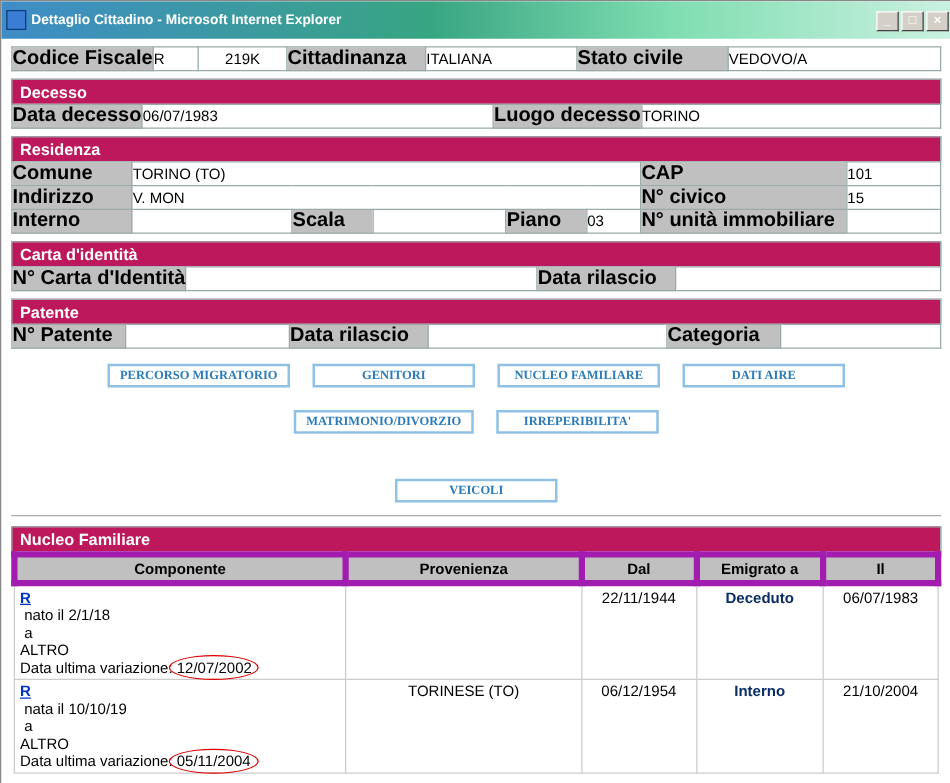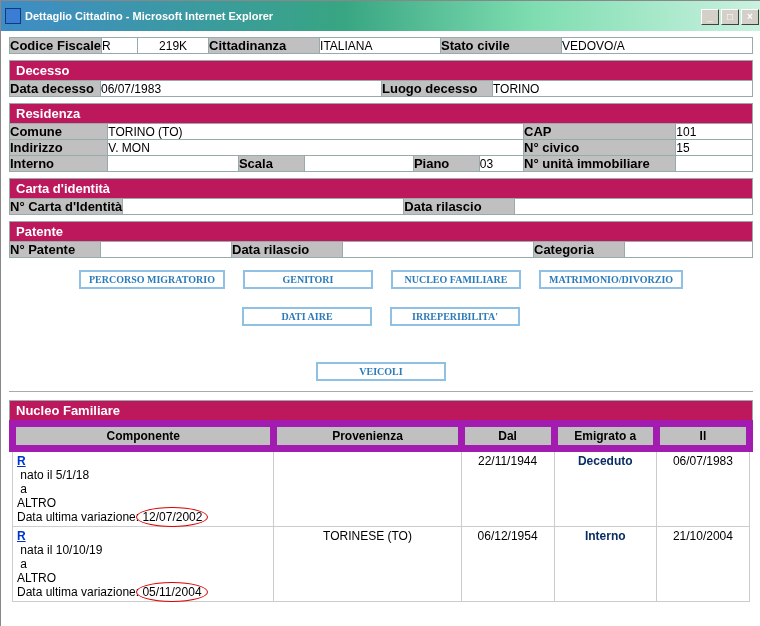--- a/index.html
+++ b/index.html
@@ -5,28 +5,28 @@
   html,body{margin:0;padding:0;font-family:Verdana,Arial,sans-serif;font-size:12px;color:#000;}
   body{background:#ccc;}
   .window{width:760px;height:626px;background:#fff;border:1px solid #888;box-shadow:0 0 0 1px #000;overflow:hidden;display:flex;flex-direction:column;}
   .titlebar{height:30px;display:flex;align-items:center;background:linear-gradient(to right,#3f8cc7 0%,#38a582 45%,#7eddb0 70%,#caf1e0 100%);color:#fff;font-weight:bold;font-size:11px;padding-left:4px;}
   .titlebar .ie-icon{width:14px;height:14px;margin-right:4px;background:#3b7cd4;display:inline-block;border:1px solid #0a3d7a;}
   .winbtns{margin-left:auto;display:flex;}
   .winbtn{width:16px;height:14px;margin:2px 2px 0 0;background:#d4d0c8;border:1px solid #fff;border-right-color:#404040;border-bottom-color:#404040;display:flex;align-items:center;justify-content:center;font-size:10px;line-height:1;font-family:Arial;}
   .content{flex:1;overflow:auto;padding:6px 8px 4px 8px;}
   table.grp{width:100%;border-collapse:collapse;margin-bottom:6px;}
   table.grp td{border:1px solid #9aa;padding:0;}
-  td.lbl{background:#c0c0c0;font-weight:bold;padding:2px 4px;font-size:13px;white-space:nowrap;}
+  td.lbl{background:#c0c0c0;font-weight:bold;padding:2px 4px;font-size:16px;white-space:nowrap;}
   td.val{background:#fff;padding:2px 6px;font-size:12px;}
   .sectionhead{background:#be185d;color:#fff;font-weight:bold;padding:2px 6px;font-size:13px;border:1px solid #9aa;border-bottom:none;}
   .btns{display:flex;flex-wrap:wrap;justify-content:center;gap:18px;padding:6px 0;}
   .btns button{font-family:Verdana;font-size:10px;font-weight:bold;color:#2b7bb9;background:#fff;border:2px solid #8ec1e4;padding:2px 8px;min-width:130px;cursor:pointer;}
   hr{border:none;border-top:1px solid #aaa;margin:4px 0 8px 0;}
   table.fam{width:100%;border-collapse:collapse;}
-  table.fam th{background:#c0c0c0;font-weight:bold;text-align:center;padding:2px 4px;border:7px solid #a21caf;font-size:12px;}
+  table.fam th{background:#c0c0c0;font-weight:bold;text-align:center;padding:2px 4px;border:5px solid #a21caf;font-size:12px;}
   table.fam td{vertical-align:top;padding:2px 4px;border:1px solid #ccc;font-size:12px;}
   .famname{color:#0033cc;font-weight:bold;text-decoration:underline;}
   .provcell{text-align:center;margin-top:48px;}
   .datecell,.emcell,.ilcell{text-align:center;white-space:nowrap;}
   .emcell{color:#0a2d66;font-weight:bold;}
   .circle{position:relative;display:inline-block;}
   .circle::after{content:"";position:absolute;left:-6px;right:-6px;top:-3px;bottom:-3px;border:1px solid #d00;border-radius:50%;pointer-events:none;}
 </style>
 </head>
 <body>
@@ -121,43 +121,43 @@
         <td class="lbl" style="width:90px">Categoria</td>
         <td class="val"></td>
       </tr>
     </tbody>
       </table>
 
     <div class="btns">
       <button>PERCORSO MIGRATORIO</button>
       <button>GENITORI</button>
       <button>NUCLEO FAMILIARE</button>
+      <button>DATI AIRE</button>
       <button>MATRIMONIO/DIVORZIO</button>
-      <button>DATI AIRE</button>
       <button>IRREPERIBILITA'</button>
       <div style="flex-basis:100%;height:0"></div>
       <button>VEICOLI</button>
     </div>
     <hr>
 
     <div class="sectionhead">Nucleo Familiare</div>
     <table class="fam">
       <tbody>
           <tr>
         <th style="width:260px">Componente</th>
         <th style="width:180px">Provenienza</th>
         <th style="width:80px">Dal</th>
         <th style="width:90px">Emigrato a</th>
         <th style="width:80px">Il</th>
       </tr>
 
       <tr>
         <td>
           <a href="#" class="famname">R</a><br>
-          &nbsp;<span>nato il </span><span>5/1/18</span><br>
+          &nbsp;<span>nato il </span><span>2/1/18</span><br>
           &nbsp;<span>a</span><br>
           <span>ALTRO</span><br>
           <span>Data ultima variazione: </span><span class="circle">12/07/2002</span>
         </td>
         <td class="provcell"></td>
         <td class="datecell">22/11/1944</td>
         <td class="emcell">Deceduto</td>
         <td class="ilcell">06/07/1983</td>
       </tr>
 

